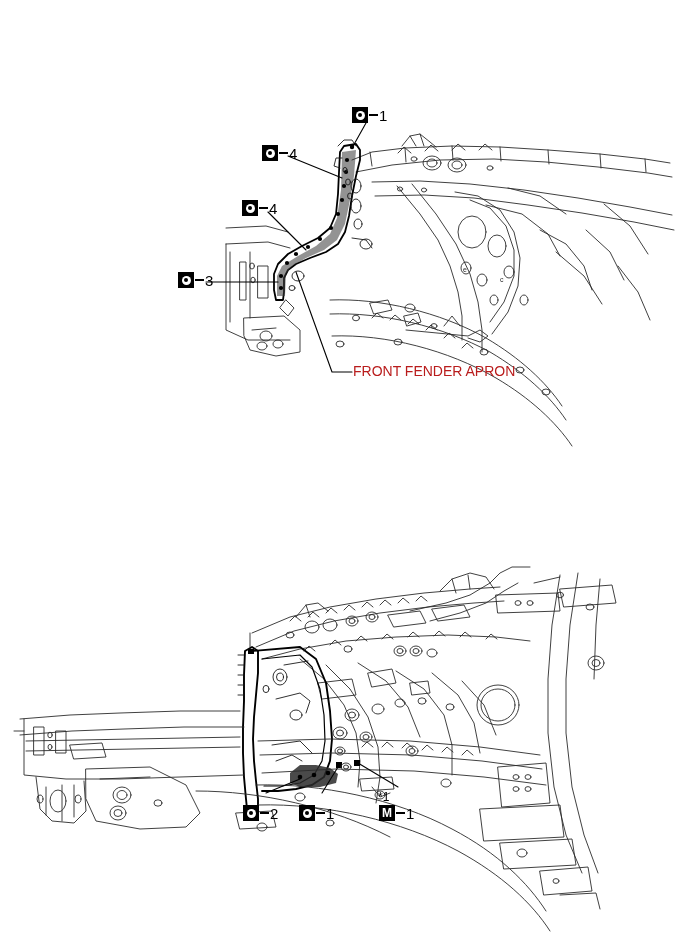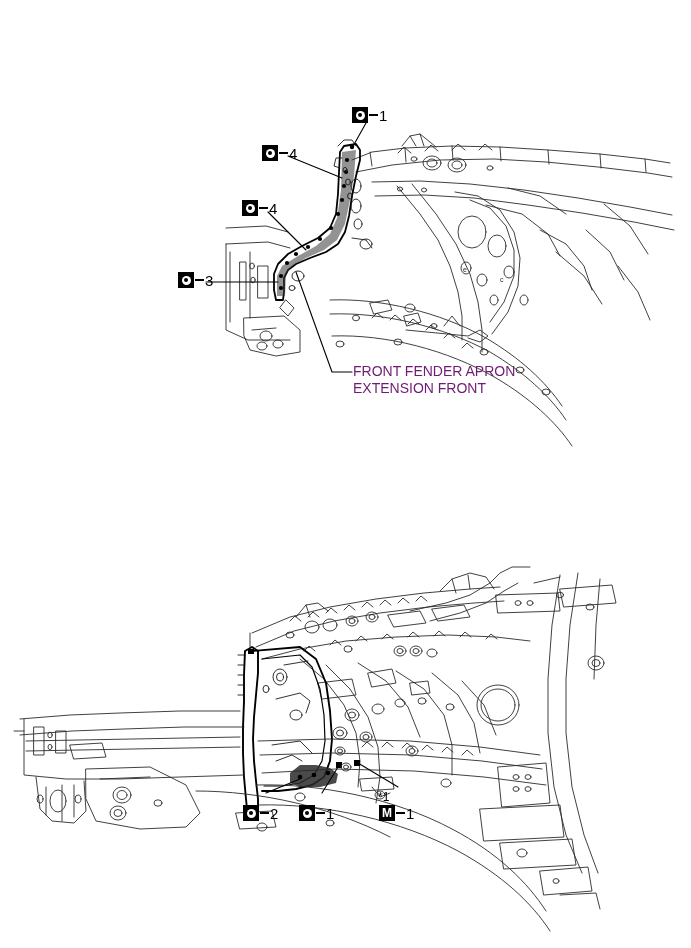--- a/index.html
+++ b/index.html
@@ -93,22 +93,23 @@
     line-height: 1;
     color: #000000;
   }
 
   
   .part-label {
     position: absolute;
     font-family: "Liberation Sans", sans-serif;
     font-size: 14px;
     line-height: 17px;
-    color: #701a75;
+    color: #b91c1c;
     white-space: nowrap;
+    text-align: right;
   }
   .part-label span { display: block; }
 </style>
 </head>
 <body>
 
 <div class="page">
 
   <div class="figure" id="figure-upper">
     <svg width="691" height="470" viewBox="0 0 691 470" fill="none" stroke="#1a1a1a" stroke-width="1" stroke-linejoin="round" stroke-linecap="round">
@@ -299,21 +300,20 @@
         <span class="chip-dot-outer">
             <span class="chip-dot-inner"></span>
           </span>
       </span>
       <span class="dash"></span>
       <span class="callout-num">3</span>
     </div>
 
     <div class="part-label" style="left:353px; top:363px;">
       <span>FRONT FENDER APRON</span>
-      <span>EXTENSION FRONT</span>
     </div>
   </div>
 
   <div class="figure" id="figure-lower">
     <svg width="691" height="393" viewBox="0 0 691 393" fill="none" stroke="#1a1a1a" stroke-width="1" stroke-linejoin="round" stroke-linecap="round">
 
       <g stroke="#2b2b2b" stroke-width="0.9" fill="none">
 
         <path d="M252 78 L290 62 L330 52 L376 44 L424 38 L470 34 L500 32"></path>
         <path d="M256 92 L294 76 L334 66 L380 58 L428 52 L474 48 L504 46"></path>

